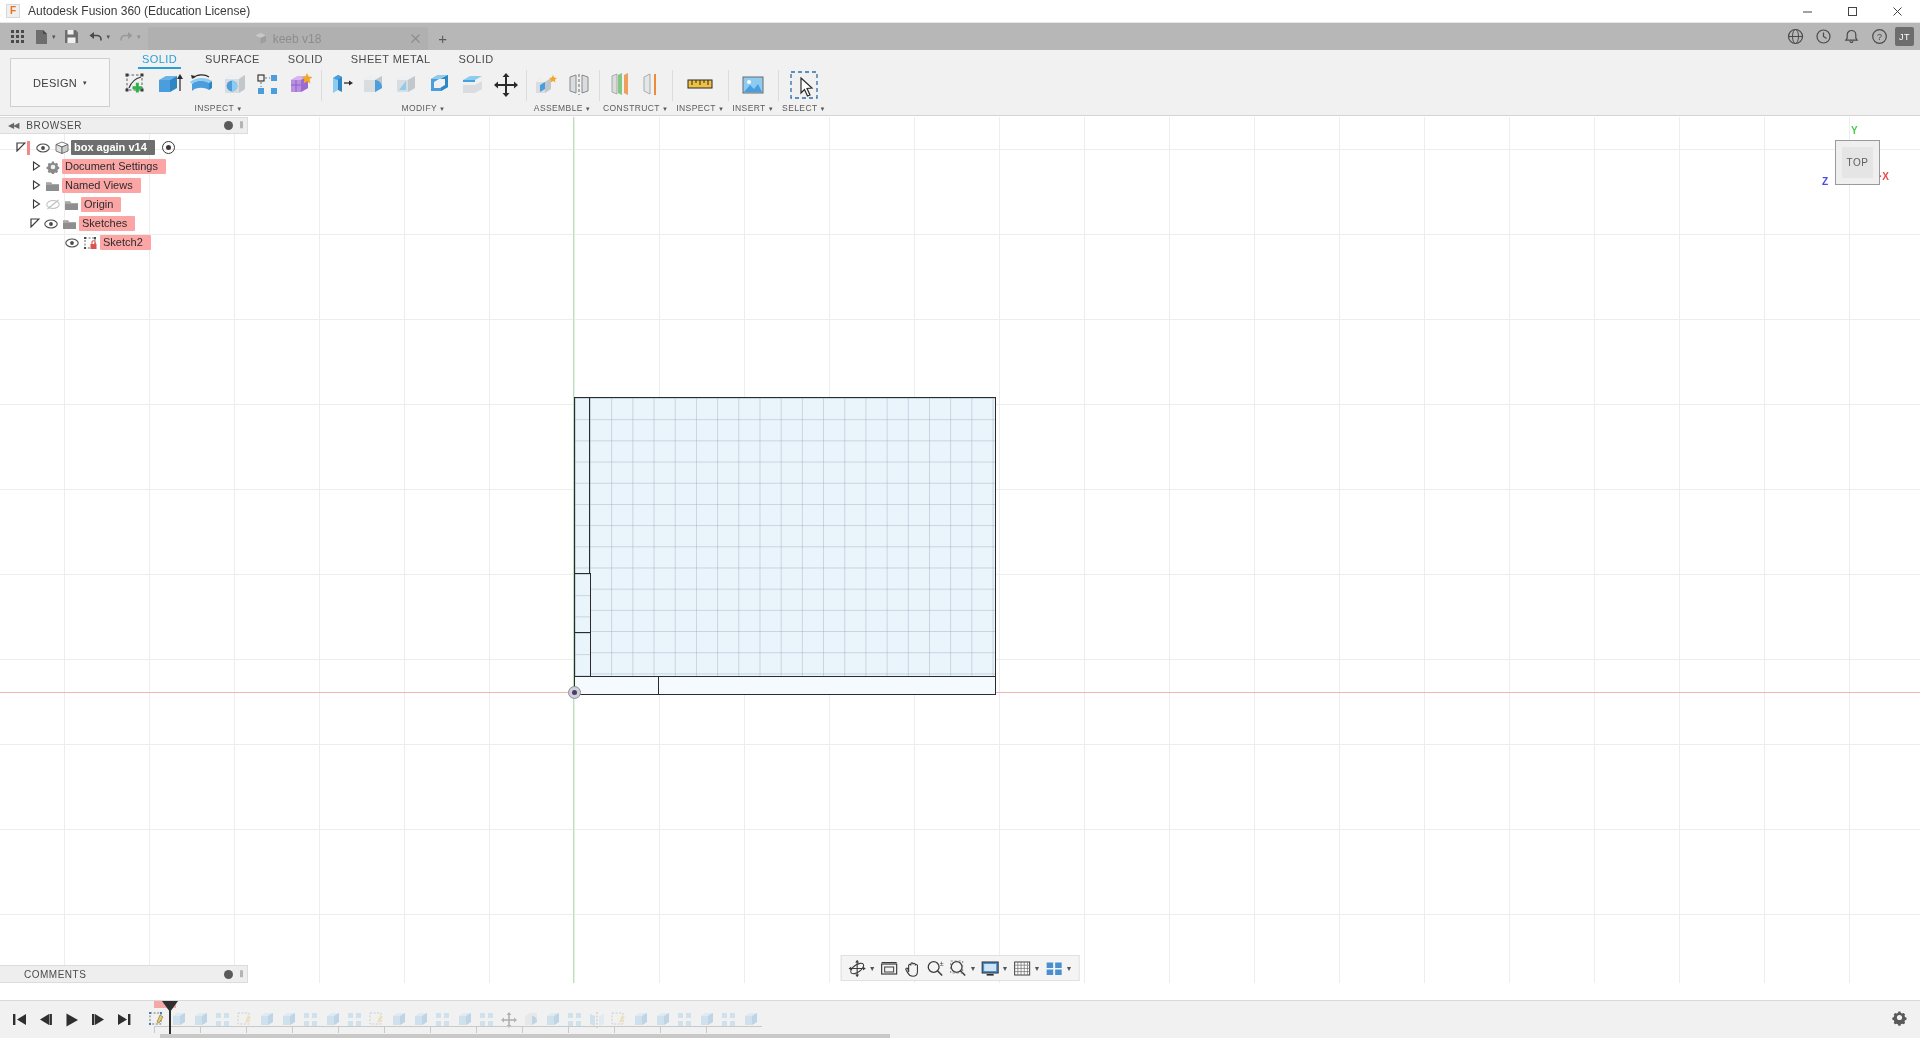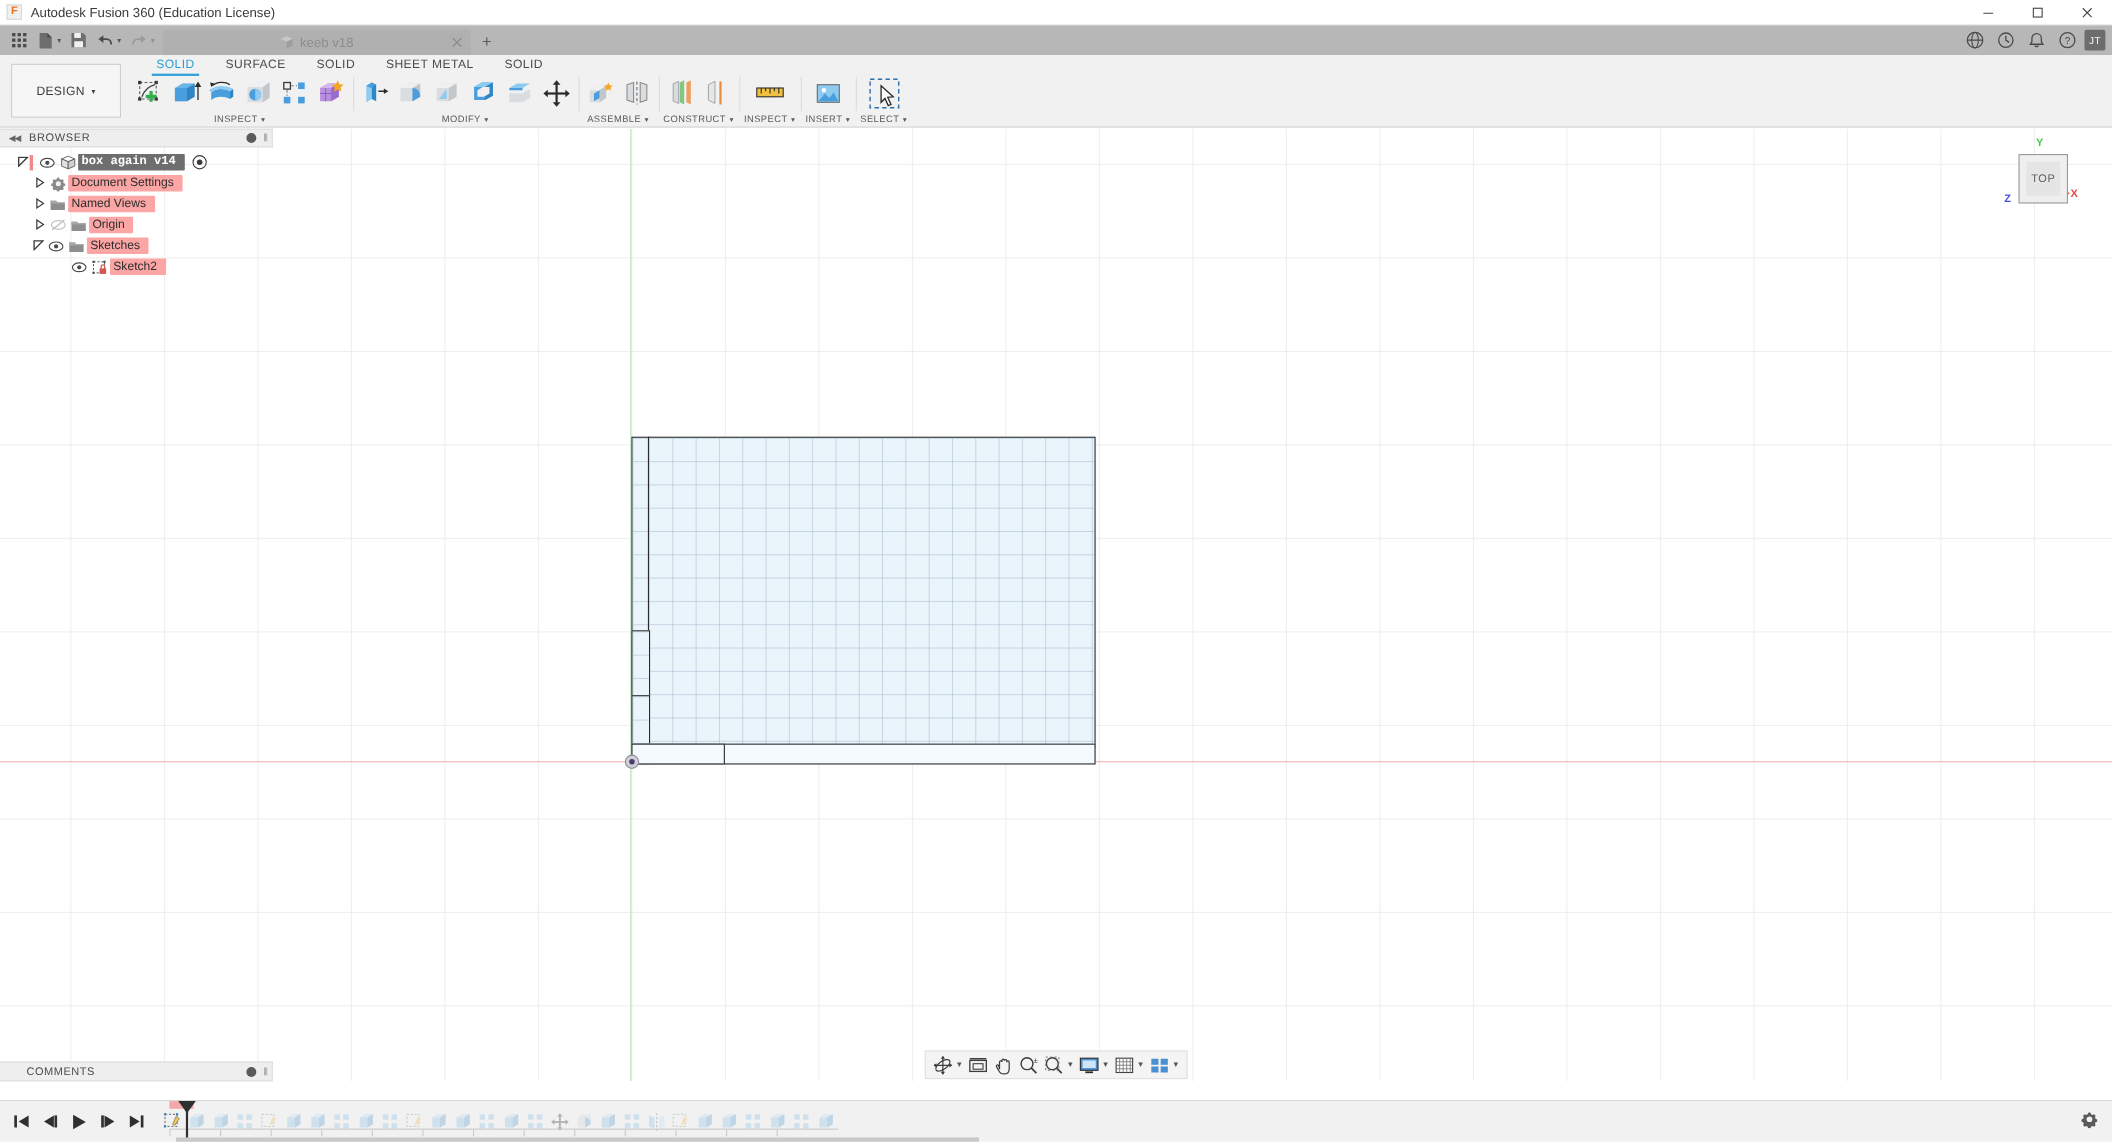--- a/index.html
+++ b/index.html
@@ -168,21 +168,21 @@
   }
   .arrow.open { font-size: 9px; }
   .eye { width: 19px; display: flex; align-items: center; justify-content: center; flex: none; }
   .eye.off { opacity: .33; }
   .nodeicon { width: 19px; display: flex; align-items: center; justify-content: center; flex: none; }
   .nodelabel {
     padding: 1px 8px 2px 3px; border-radius: 1px; white-space: nowrap;
     background: #fca5a5;
   }
   .node.selected .nodelabel {
-    background: #6e6e6e; color: #ffffff; font-weight: bold; font-family: Liberation Mono, monospace;
+    background: #6e6e6e; color: #ffffff; font-weight: bold;
   }
   .redbar { width: 3px; height: 14px; background: #f08a8a; margin-right: 3px; flex:none; }
   .radio-after {
     width: 13px; height: 13px; border-radius: 50%; border: 1.5px solid #3a3a3a;
     margin-left: 7px; display: flex; align-items: center; justify-content: center; flex:none;
   }
   .radio-after i { width: 5px; height: 5px; border-radius: 50%; background: #3a3a3a; display:block;}
 
   
   .canvas {

